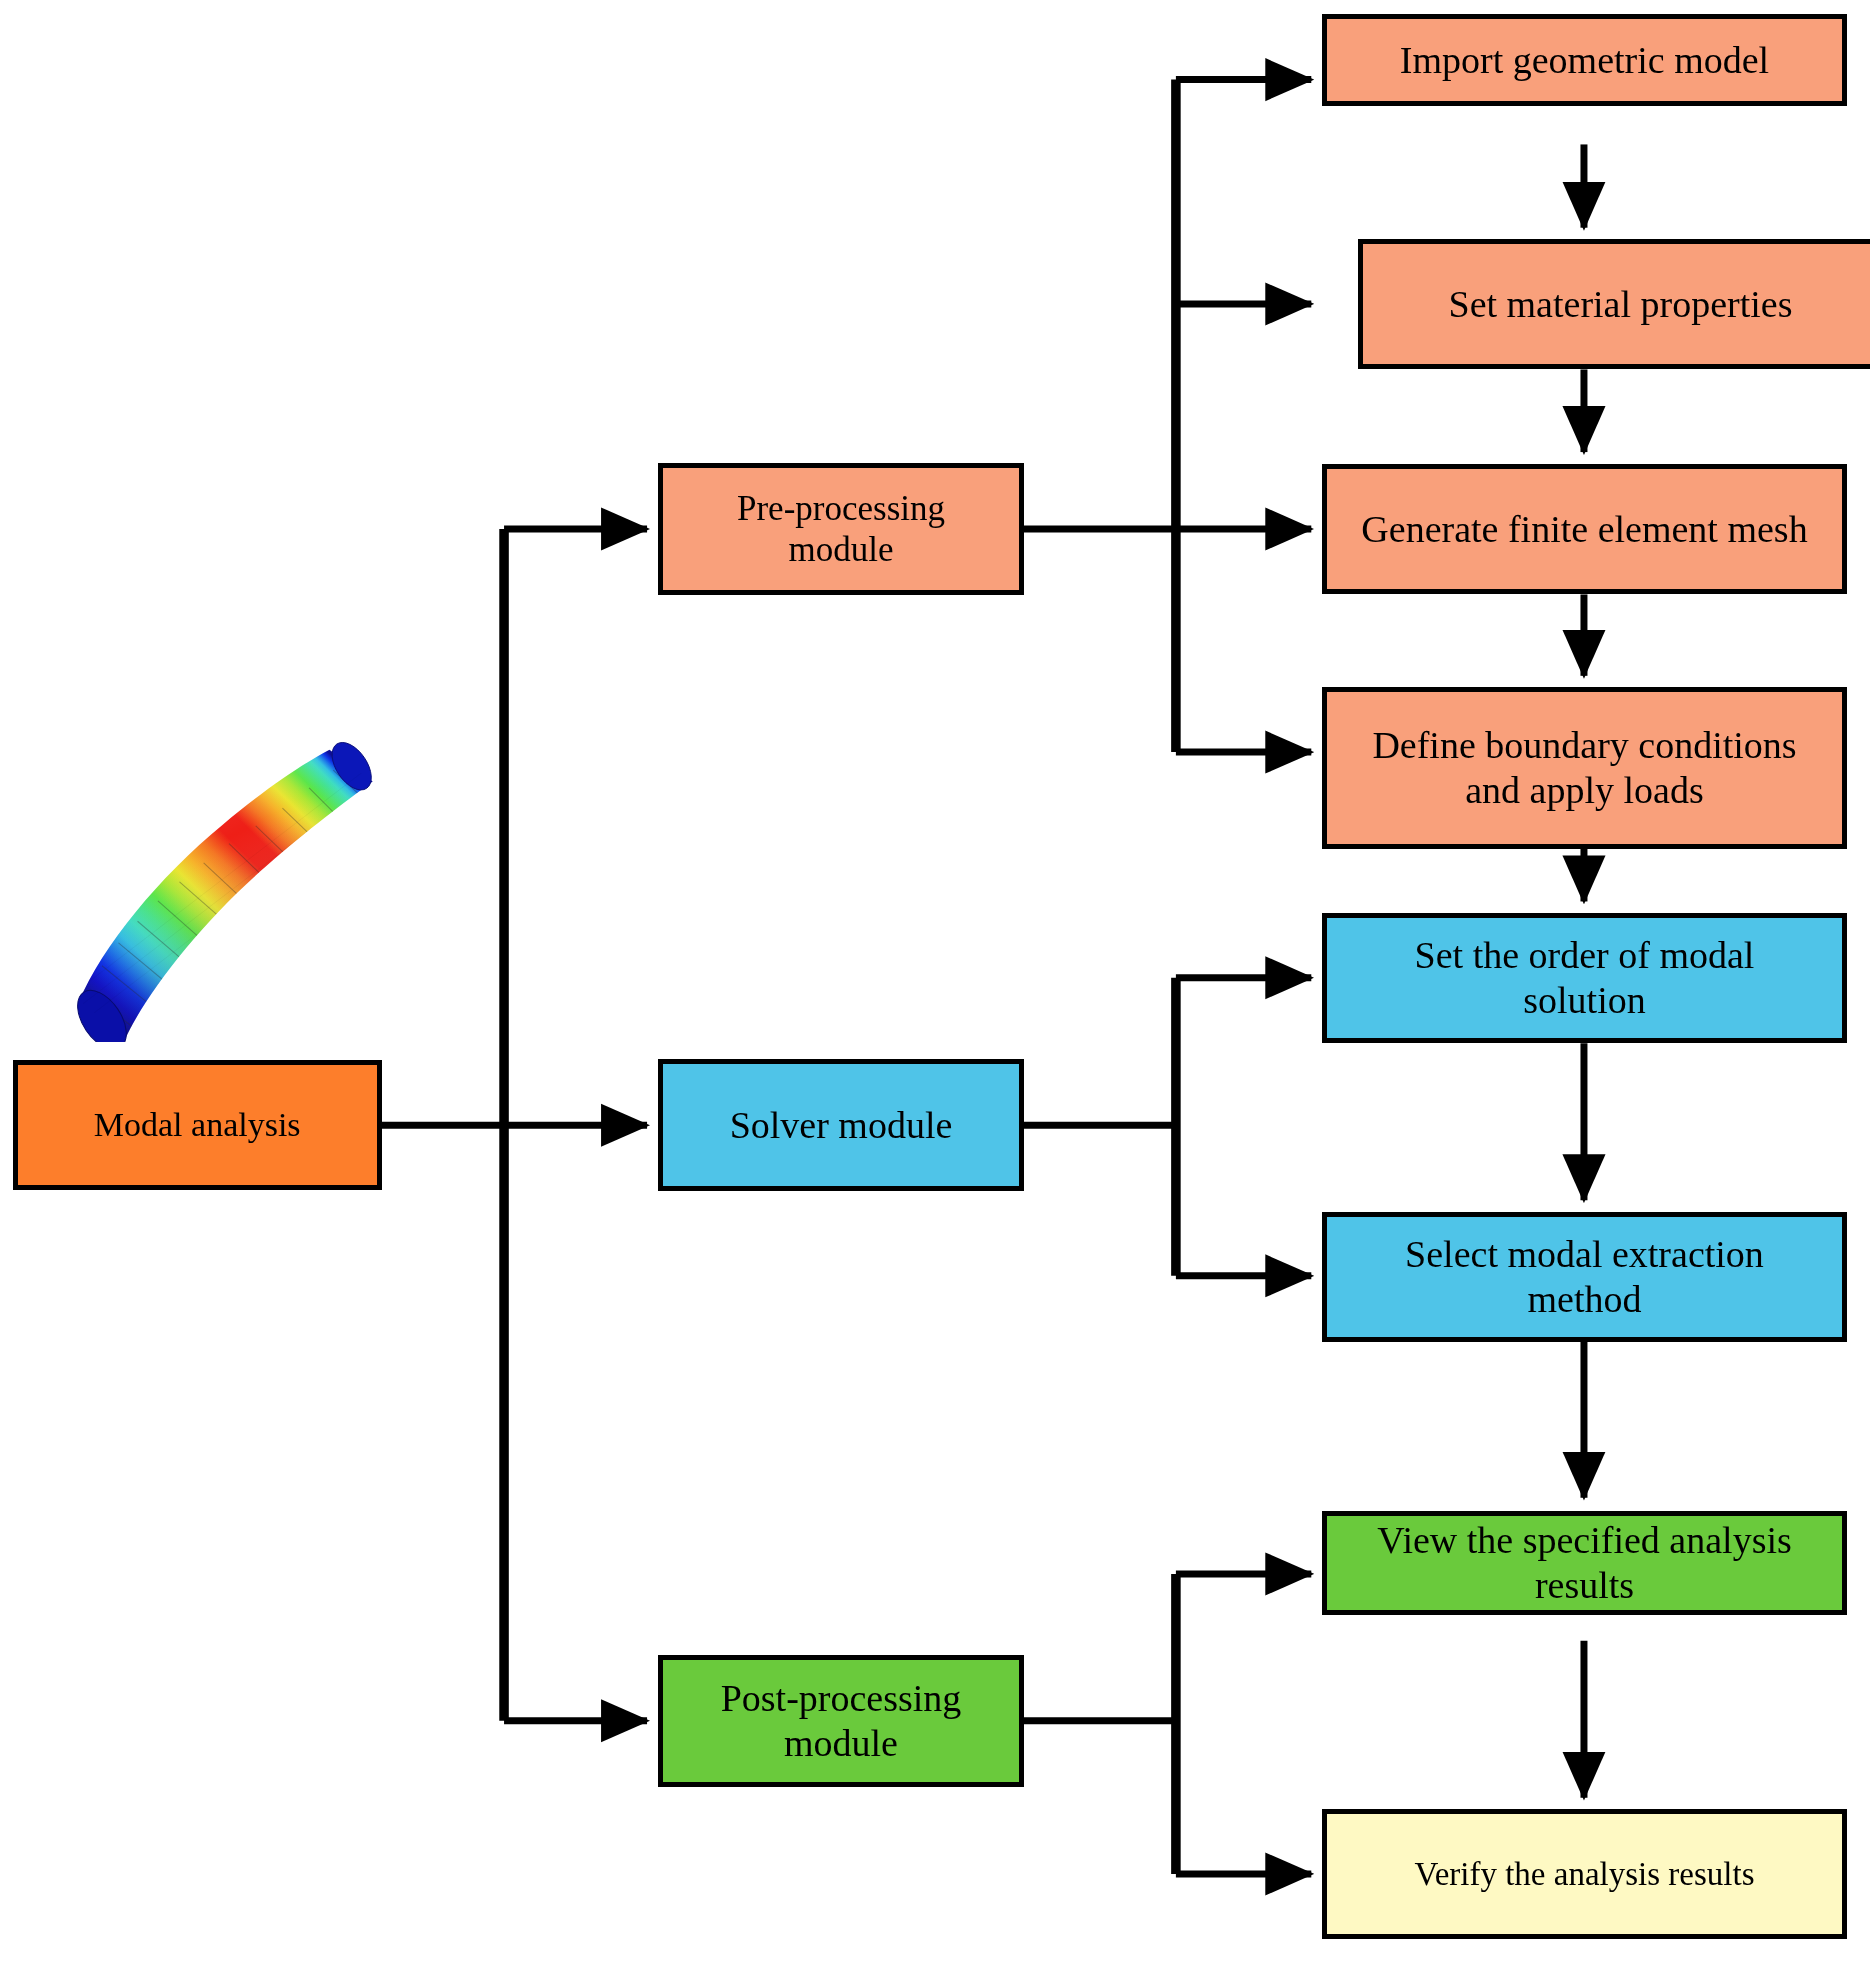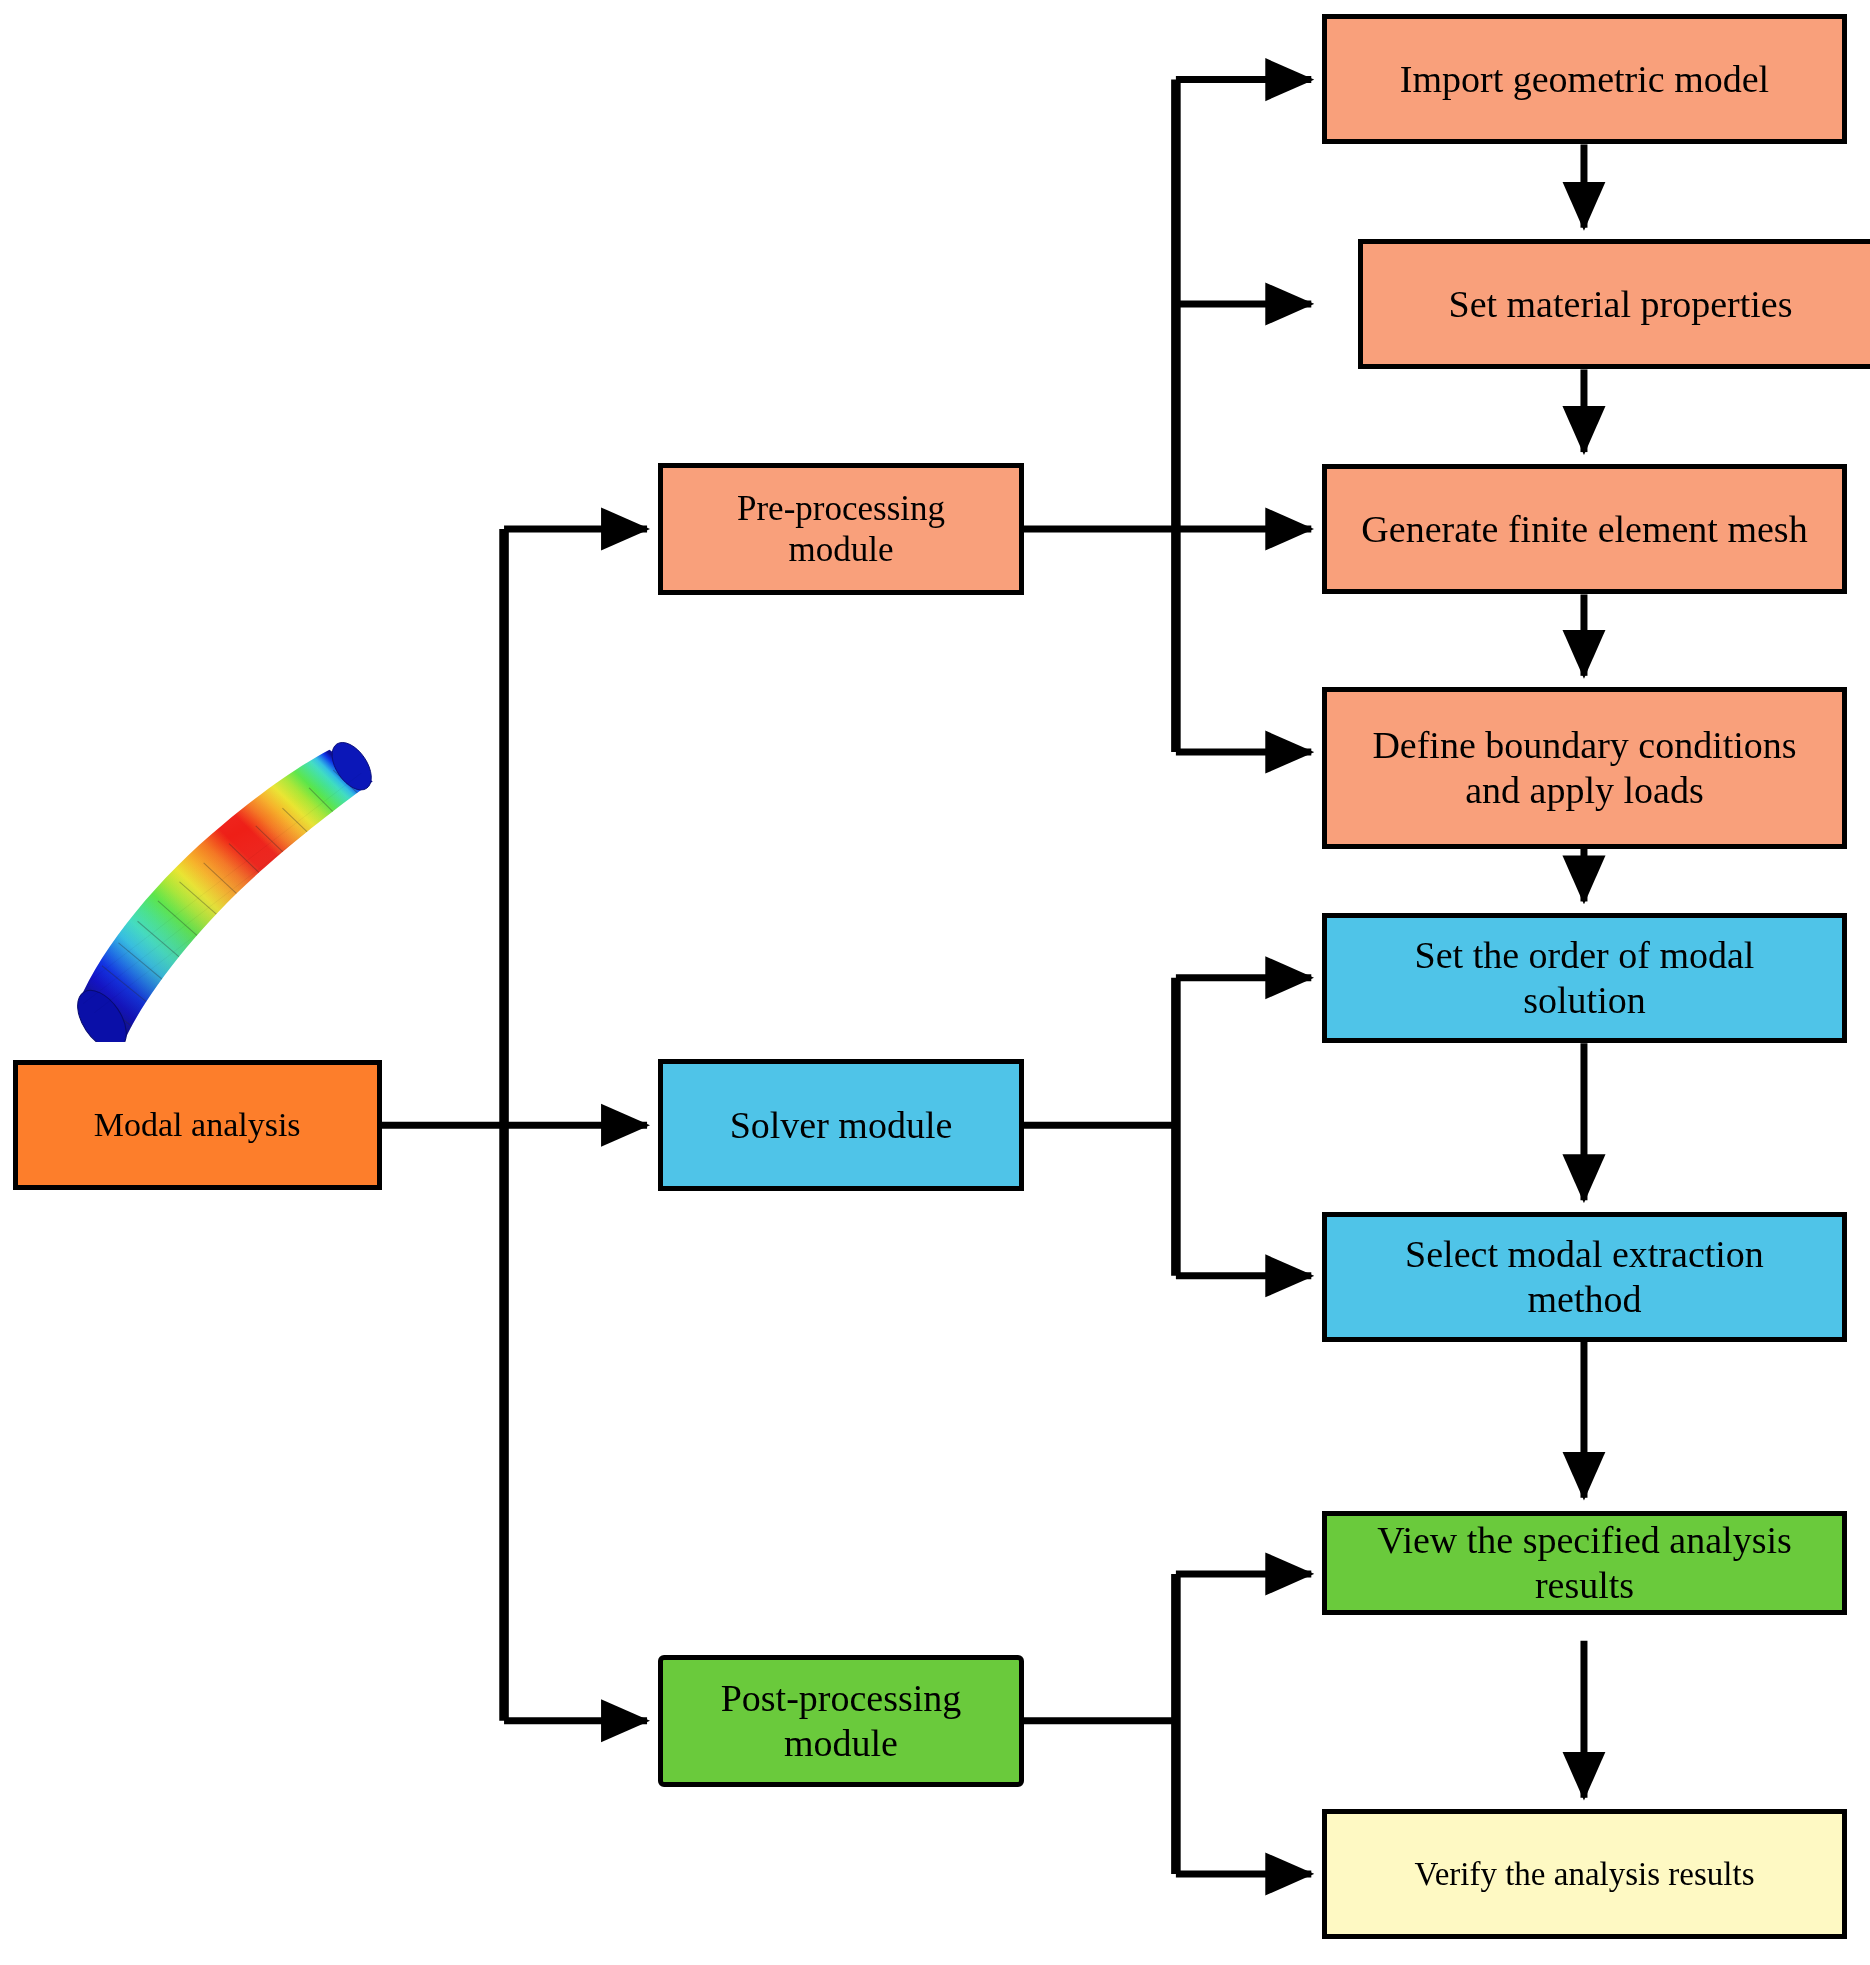--- a/index.html
+++ b/index.html
@@ -196,26 +196,26 @@
 
   <div class="node" style="left:658px; top:463px; width:366px; height:132px; background:#F9A07B; font-size:35px;">
     <span class="label">Pre-processing
 module</span>
   </div>
 
   <div class="node" style="left:658px; top:1059px; width:366px; height:132px; background:#4FC4E8; font-size:38px;">
     <span class="label">Solver module</span>
   </div>
 
-  <div class="node" style="left:658px; top:1655px; width:366px; height:132px; background:#6ACA3C; font-size:38px;border-radius:6px;">
+  <div class="node" style="left:658px; top:1655px; width:366px; height:132px; background:#6ACA3C; font-size:38px;">
     <span class="label">Post-processing
 module</span>
   </div>
 
-  <div class="node" style="left:1322px; top:14px; width:525px; height:130px; background:#F9A07B; font-size:38px;">
+  <div class="node" style="left:1322px; top:14px; width:525px; height:92px; background:#F9A07B; font-size:38px;">
     <span class="label">Import geometric model</span>
   </div>
 
   <div class="node" style="left:1322px; top:239px; width:525px; height:130px; background:#F9A07B; font-size:38px;margin-left:36px;">
     <span class="label">Set material properties</span>
   </div>
 
   <div class="node" style="left:1322px; top:464px; width:525px; height:130px; background:#F9A07B; font-size:38px;text-align:center;">
     <span class="label">Generate finite element mesh</span>
   </div>

